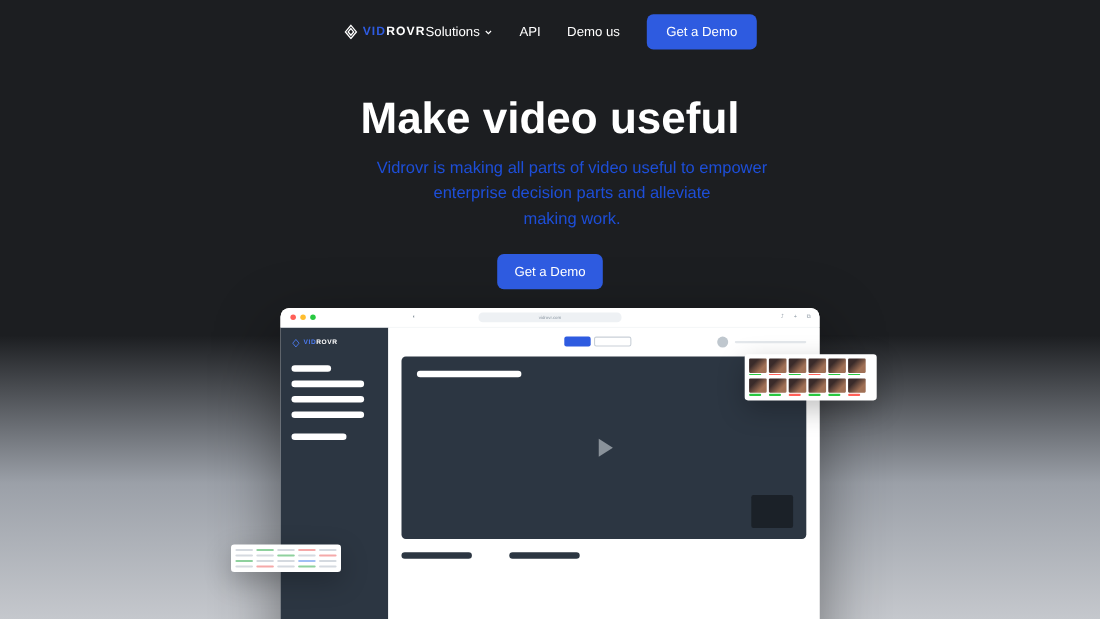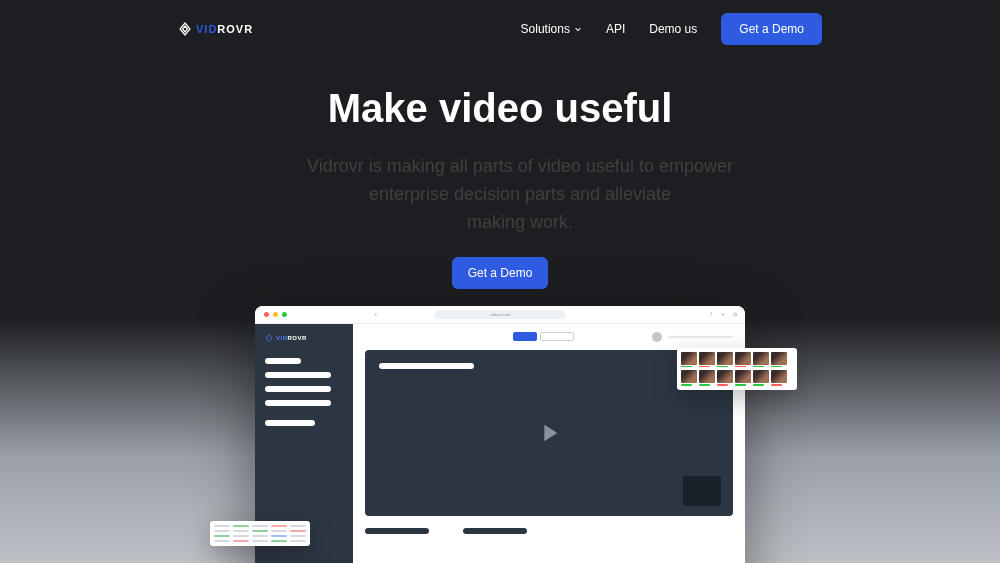--- a/index.html
+++ b/index.html
@@ -7,21 +7,21 @@
       font-family: -apple-system, BlinkMacSystemFont, 'Segoe UI', Arial, sans-serif;
       background: linear-gradient(180deg, #1c1e21 0%, #1c1e21 50%, #9ba0a8 72%, #d5d7db 100%);
       min-height: 563px;
       width: 1000px;
       overflow: hidden;
     }
 
     .header {
       display: flex;
       align-items: center;
-      justify-content: space-between;
+      justify-content: center;
       padding: 13px 178px;
       position: relative;
       z-index: 10;
     }
 
     .logo {
       display: flex;
       align-items: center;
       gap: 4px;
       color: white;
@@ -77,26 +77,26 @@
       text-align: center;
       padding-top: 28px;
       position: relative;
       z-index: 5;
     }
 
     .hero-title {
       color: #fff;
       font-size: 40px;
       font-weight: 700;
-      margin-bottom: 22px;
+      margin-bottom: 10px;
     }
 
     .hero-subtitle {
-      color: #404040;
-      font-size: 18px;
+      color: #1d4ed8;
+      font-size: 15px;
       line-height: 1.55;
       margin-bottom: 20px;
       padding-left: 40px;
     }
 
     .hero .btn-primary {
       font-size: 12px;
       padding: 9px 16px;
     }
 

